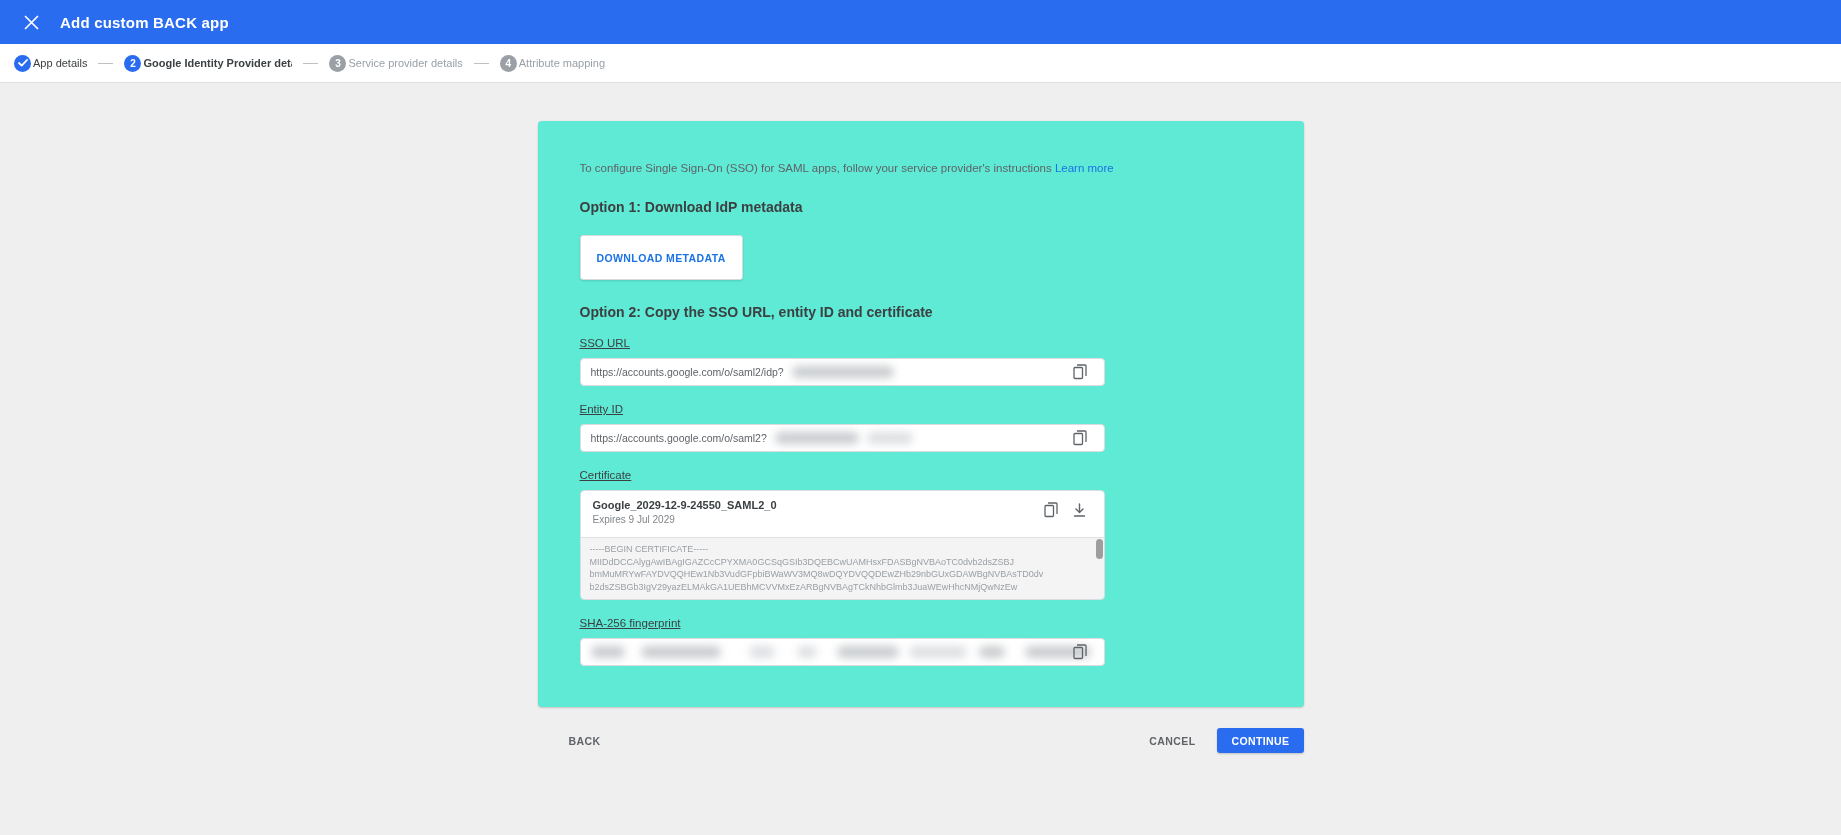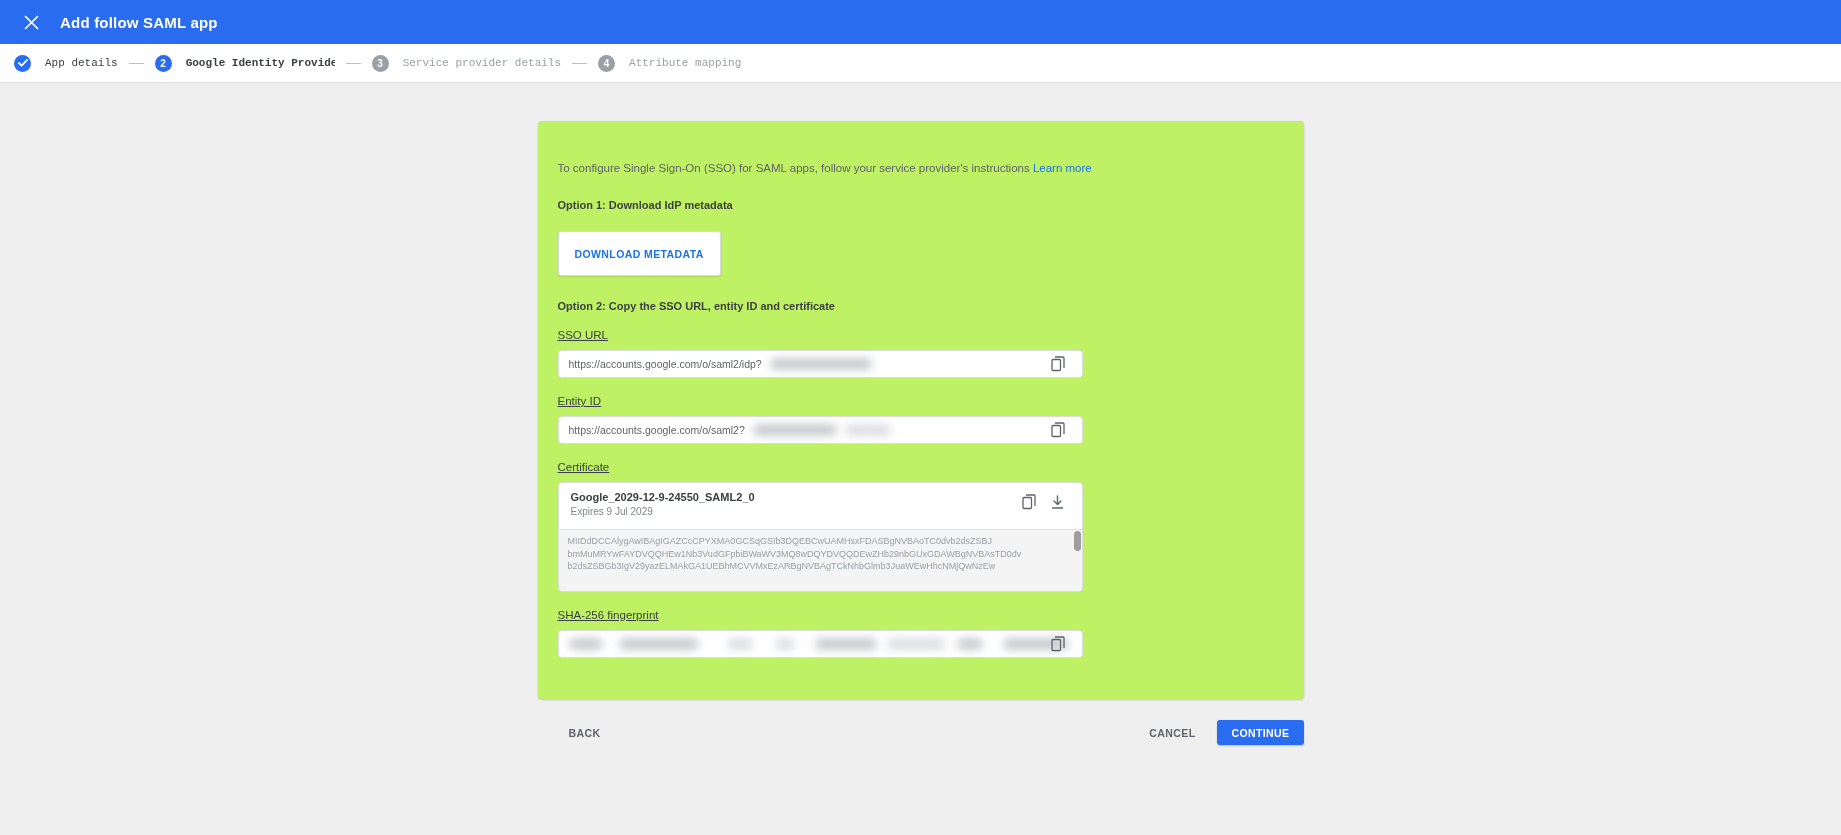--- a/index.html
+++ b/index.html
@@ -10,32 +10,32 @@
   .appbar { height:44px; background:#2a6cf0; display:flex; align-items:center; padding:0 18px; }
   .close-btn { background:none; border:none; width:26px; height:26px; display:flex; align-items:center; justify-content:center; cursor:pointer; margin-right:16px; }
   .appbar h1 { color:#fff; font-size:15px; font-weight:700; letter-spacing:.2px; }
 
   
   .stepper { height:39px; background:#fff; border-bottom:1px solid #e0e0e0; display:flex; align-items:center; padding-left:14px; }
   .step { display:flex; align-items:center; cursor:pointer; }
   .step-circle { width:17px; height:17px; border-radius:50%; display:flex; align-items:center; justify-content:center; color:#fff; font-size:10px; font-weight:700; flex:none; }
   .step-circle.done, .step-circle.active { background:#2a6cf0; }
   .step-circle.todo { background:#9aa0a6; }
-  .step-label { margin-left:14px; font-size:11px; color:#3c4043; white-space:nowrap;font-family:Liberation Mono, monospace; }
+  .step-label { margin-left:2px; font-size:11px; color:#3c4043; white-space:nowrap; }
   .step-label.bold { font-weight:700; max-width:149px; overflow:hidden; }
   .step-label.dim { color:#9aa0a6; }
   .step-sep { width:15px; height:1px; background:#bdc1c6; margin:0 11px; }
 
   
-  .card { width:766px; margin:38px auto 0 auto; background:#bef264; border-radius:4px;
+  .card { width:766px; margin:38px auto 0 auto; background:#5eead4; border-radius:4px;
           box-shadow:0 1px 2px rgba(0,0,0,.18), 0 0 1px rgba(0,0,0,.08);
-          padding:40px 42px 41px 20px; }
+          padding:40px 42px 41px 42px; }
   .intro { font-size:11.5px; color:#5f6368; line-height:14px; }
   .intro a { color:#1a73e8; text-decoration:none; cursor:pointer; }
-  h2.opt { font-size:11px; font-weight:700; color:#3c4043; margin-top:24px; }
+  h2.opt { font-size:14px; font-weight:700; color:#3c4043; margin-top:24px; }
   .download-btn { margin-top:20px; height:45px; padding:0 16px; background:#fff; border:1px solid #d7dadd; border-radius:3px;
                   box-shadow:0 1px 2px rgba(0,0,0,.12); color:#1a73e8; font-size:10.5px; font-weight:700; letter-spacing:.4px;
                   font-family:"Liberation Sans",sans-serif; cursor:pointer; }
   .or-divider { margin-top:34px; display:flex; align-items:center; }
   .or-divider .line { flex:1; height:1px; background:#dadce0; }
   .or-divider .or-text { margin:0 12px; font-size:10.5px; color:#5f6368; }
   .or-plus-opt2 { margin-top:37px; }
   .field-label { font-size:11.5px; color:#3c4043; margin-top:17px;text-decoration:underline; }
   .field { position:relative; margin-top:9px; width:525px; height:28px; border:1px solid #dadce0; border-radius:4px;
            display:flex; align-items:center; padding:0 44px 0 10px; background:#fff; }
@@ -76,21 +76,21 @@
 <body>
 
 <header class="appbar">
   <button class="close-btn">
     <span>
       <svg width="15" height="15" viewBox="0 0 15 15">
         <path d="M1.5 1.5 L13.5 13.5 M13.5 1.5 L1.5 13.5" stroke="#ffffff" stroke-width="1.7" stroke-linecap="round"></path>
       </svg>
     </span>
   </button>
-  <h1>Add follow SAML app</h1>
+  <h1>Add custom BACK app</h1>
 </header>
 
 <nav class="stepper">
   <div class="step">
     <span class="step-circle done">
       <svg width="10" height="8" viewBox="0 0 10 8">
           <path d="M1 4 L3.7 6.6 L9 1" stroke="#fff" stroke-width="1.8" fill="none" stroke-linecap="round" stroke-linejoin="round"></path>
         </svg>
     </span>
     <span class="step-label">App details</span>
@@ -178,20 +178,21 @@
         <button class="cert-download">
           <span>
             <svg width="13" height="15" viewBox="0 0 13 15">
                 <path d="M6.5 1 v8 M3 6 l3.5 3.5 L10 6" stroke="#5f6368" stroke-width="1.4" fill="none" stroke-linecap="round" stroke-linejoin="round"></path>
                 <path d="M1.5 13 h10" stroke="#5f6368" stroke-width="1.4" stroke-linecap="round"></path>
               </svg>
           </span>
         </button>
       </div>
       <div class="cert-body">
+        <div class="cert-line">-----BEGIN CERTIFICATE-----</div>
         <div class="cert-line">MIIDdDCCAlygAwIBAgIGAZCcCPYXMA0GCSqGSIb3DQEBCwUAMHsxFDASBgNVBAoTC0dvb2dsZSBJ</div>
         <div class="cert-line">bmMuMRYwFAYDVQQHEw1Nb3VudGFpbiBWaWV3MQ8wDQYDVQQDEwZHb29nbGUxGDAWBgNVBAsTD0dv</div>
         <div class="cert-line">b2dsZSBGb3IgV29yazELMAkGA1UEBhMCVVMxEzARBgNVBAgTCkNhbGlmb3JuaWEwHhcNMjQwNzEw</div>
         <div class="cert-scroll"></div>
       </div>
     </div>
 
     
     <div class="field-label">SHA-256 fingerprint</div>
     <div class="field">

